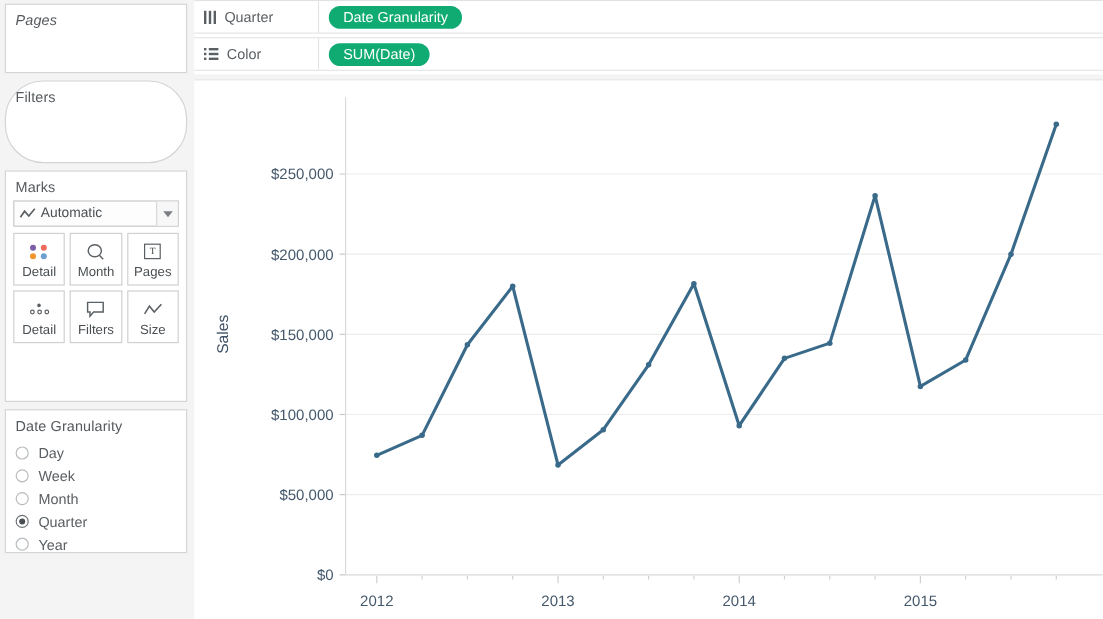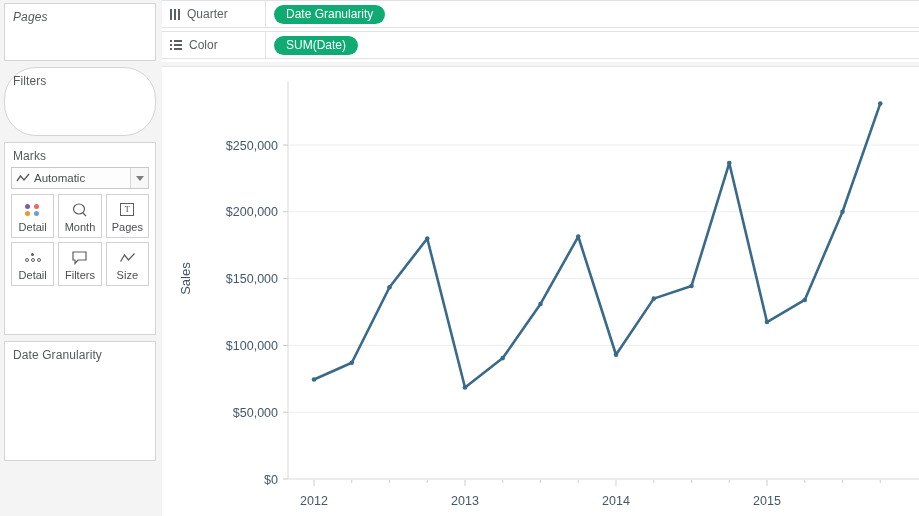--- a/index.html
+++ b/index.html
@@ -288,20 +288,48 @@
             </span>
             <span>Size</span>
           </div>
 
         </div>
       </div>
     </div>
 
     <div class="card" id="legend-card">
       <div class="card-title">Date Granularity</div>
+      <div class="legend-body">
+
+        <div class="radio-row">
+          <span class="radio"></span>
+          <span>Day</span>
+        </div>
+
+        <div class="radio-row">
+          <span class="radio"></span>
+          <span>Week</span>
+        </div>
+
+        <div class="radio-row">
+          <span class="radio"></span>
+          <span>Month</span>
+        </div>
+
+        <div class="radio-row">
+          <span class="radio checked"></span>
+          <span>Quarter</span>
+        </div>
+
+        <div class="radio-row">
+          <span class="radio"></span>
+          <span>Year</span>
+        </div>
+
+      </div>
     </div>
 
   </div>
 
   <div id="shelf-area">
 
     <div class="shelf">
       <div class="shelf-label">
         <span class="ico-columns">
             <i></i>

